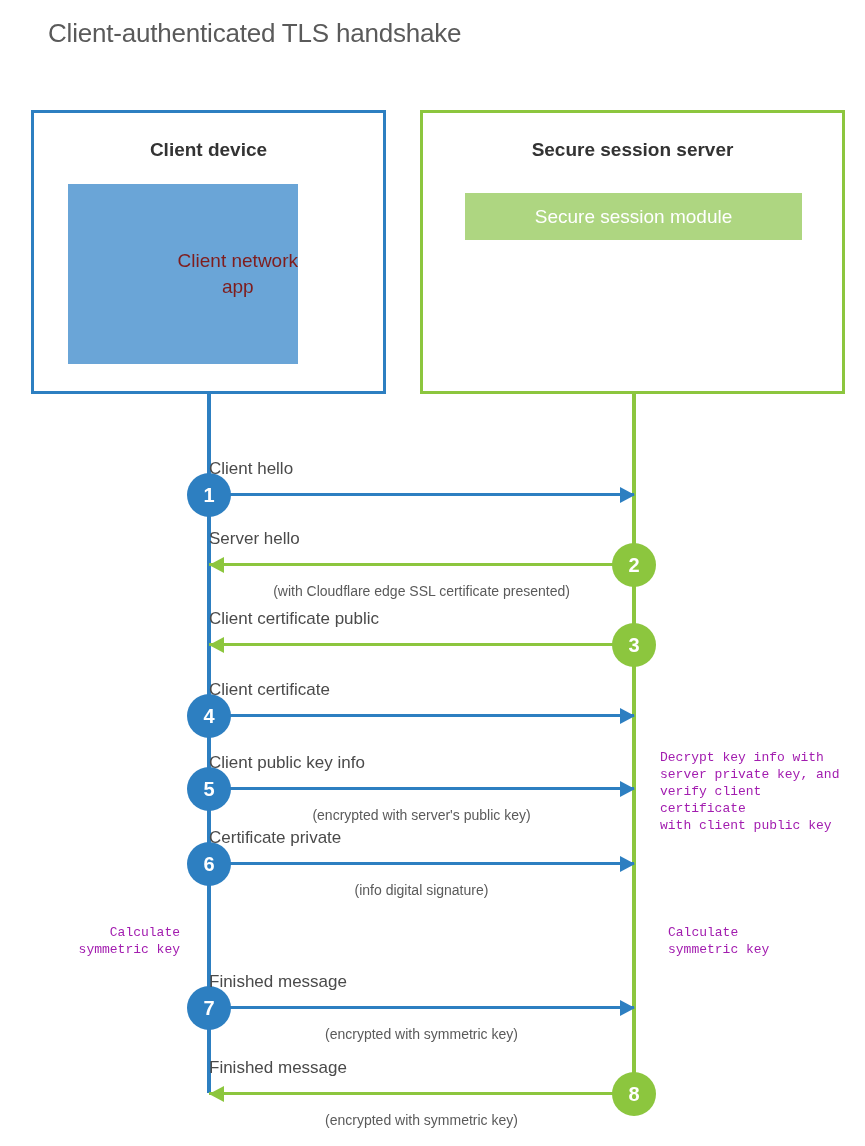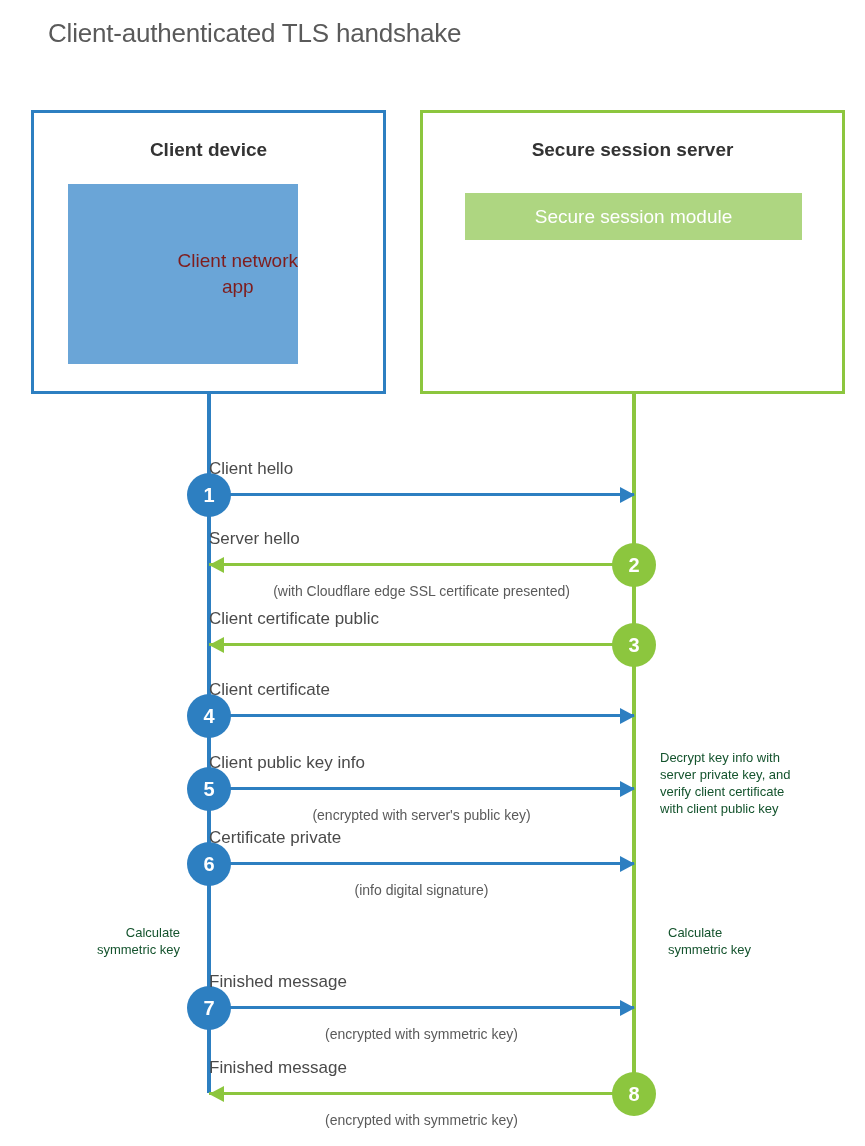--- a/index.html
+++ b/index.html
@@ -188,21 +188,22 @@
     top: 13px;
     white-space: nowrap;
     margin-top: 7px;
   }
 
   
   .note {
     position: absolute;
     font-size: 13px;
     line-height: 17px;
-    color: #14532d;
+    color: #a21caf;
+    font-family: Liberation Mono, monospace;
   }
   #note-decrypt {
     left: 660px;
     top: 749px;
     width: 180px;
     text-align: left;
   }
   #note-calc-client {
     left: 20px;
     top: 924px;

